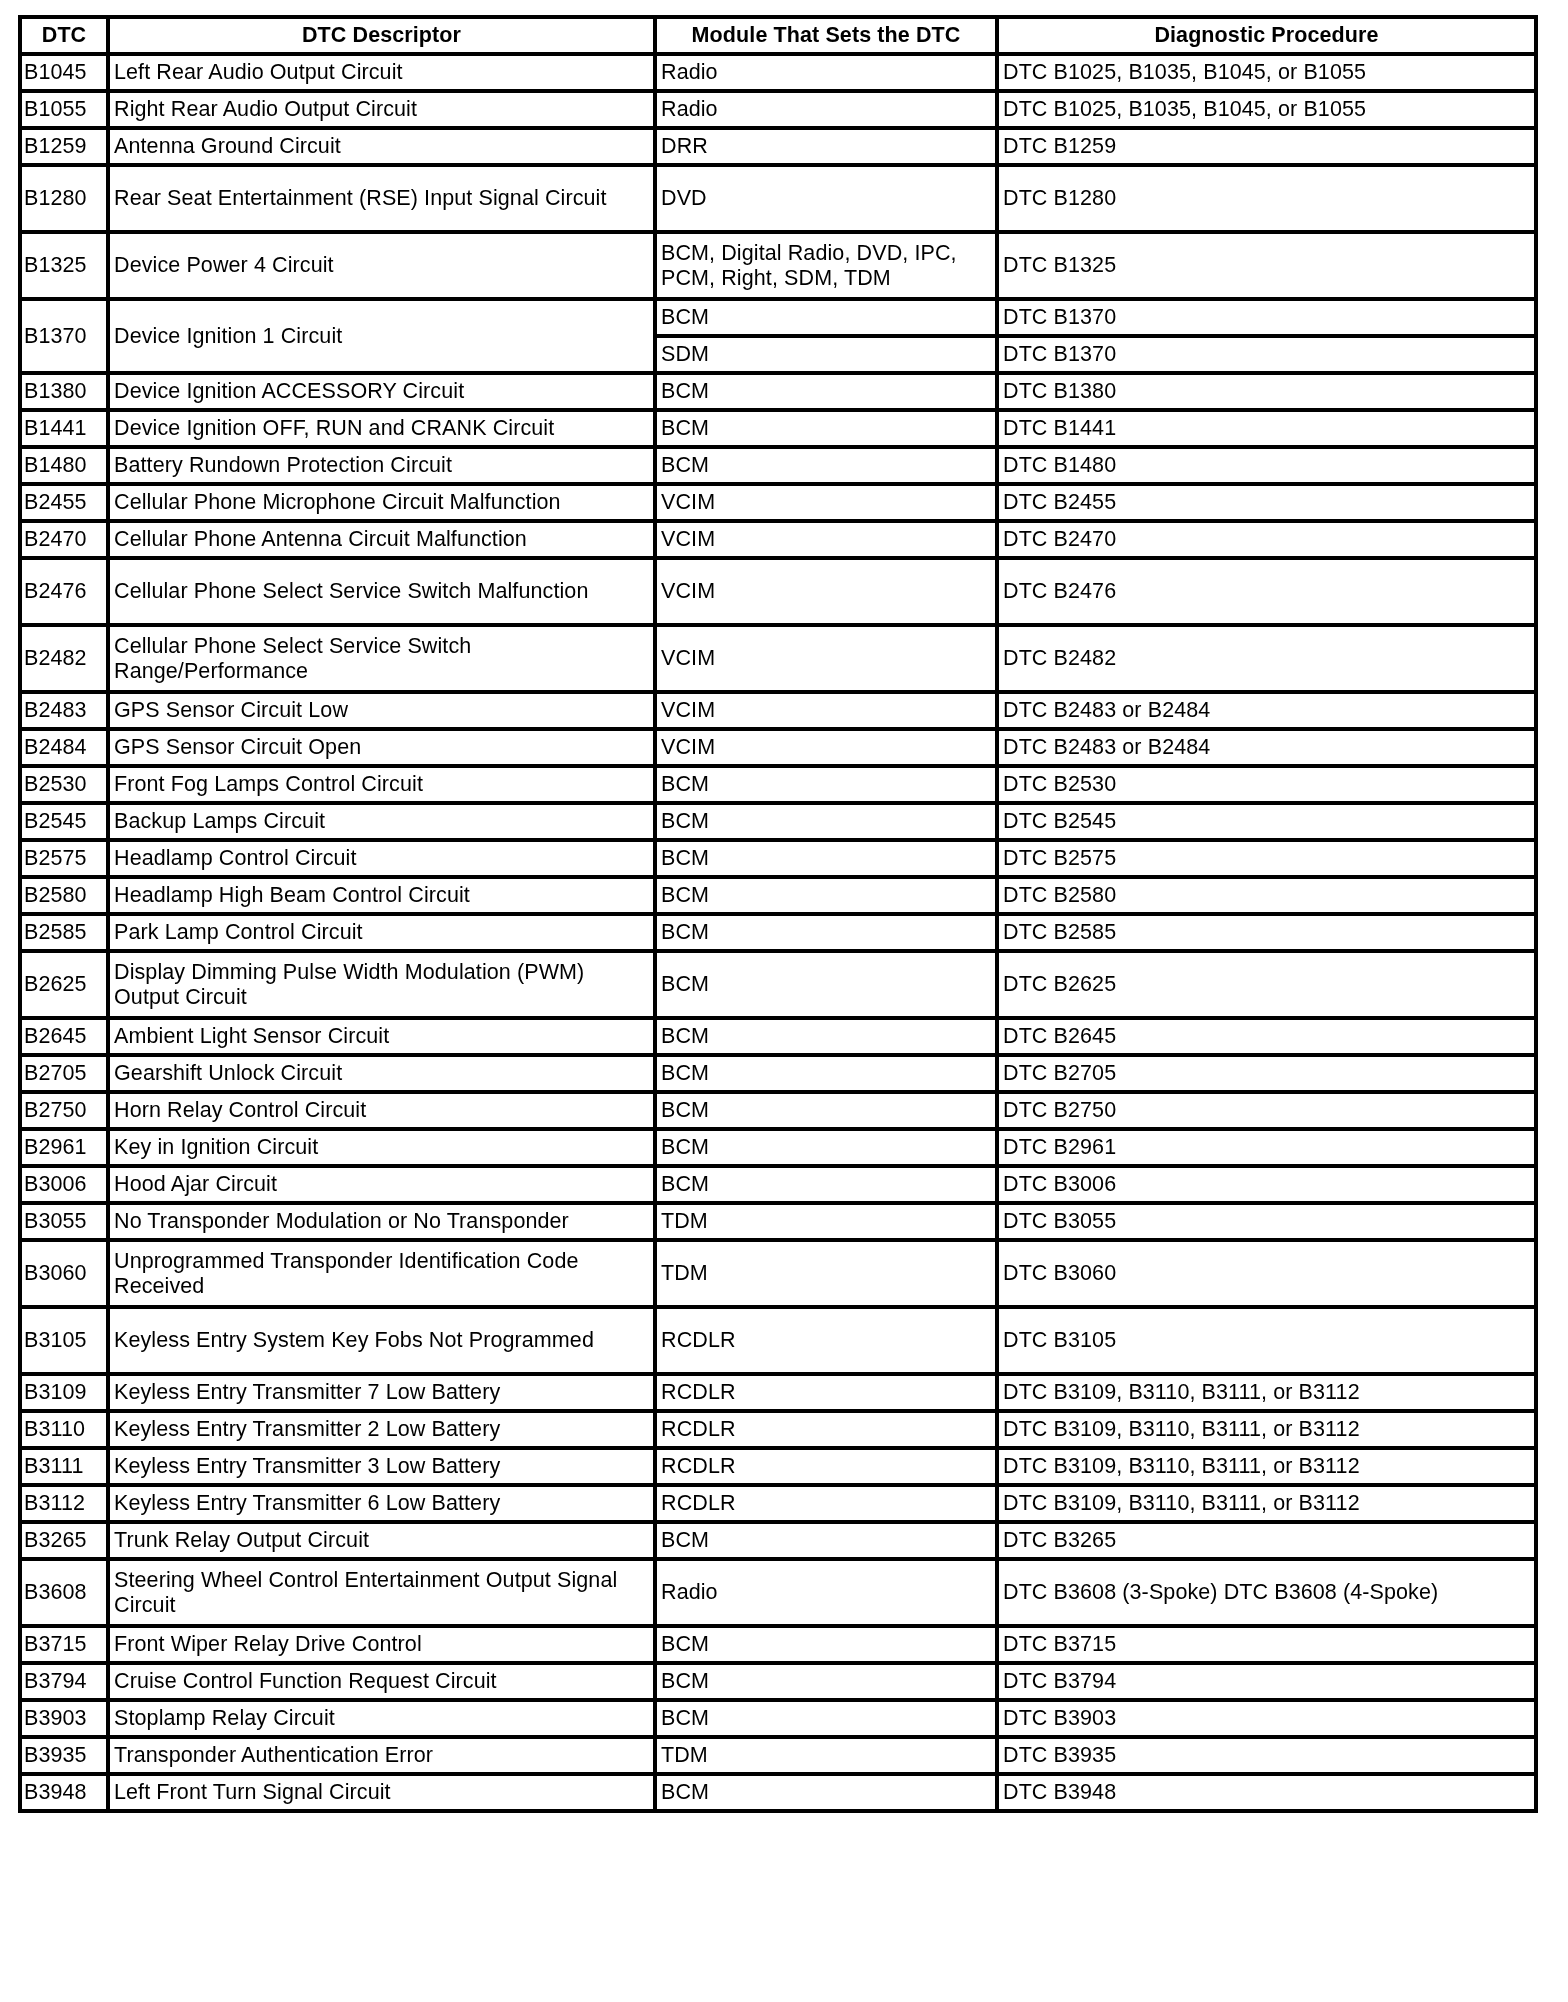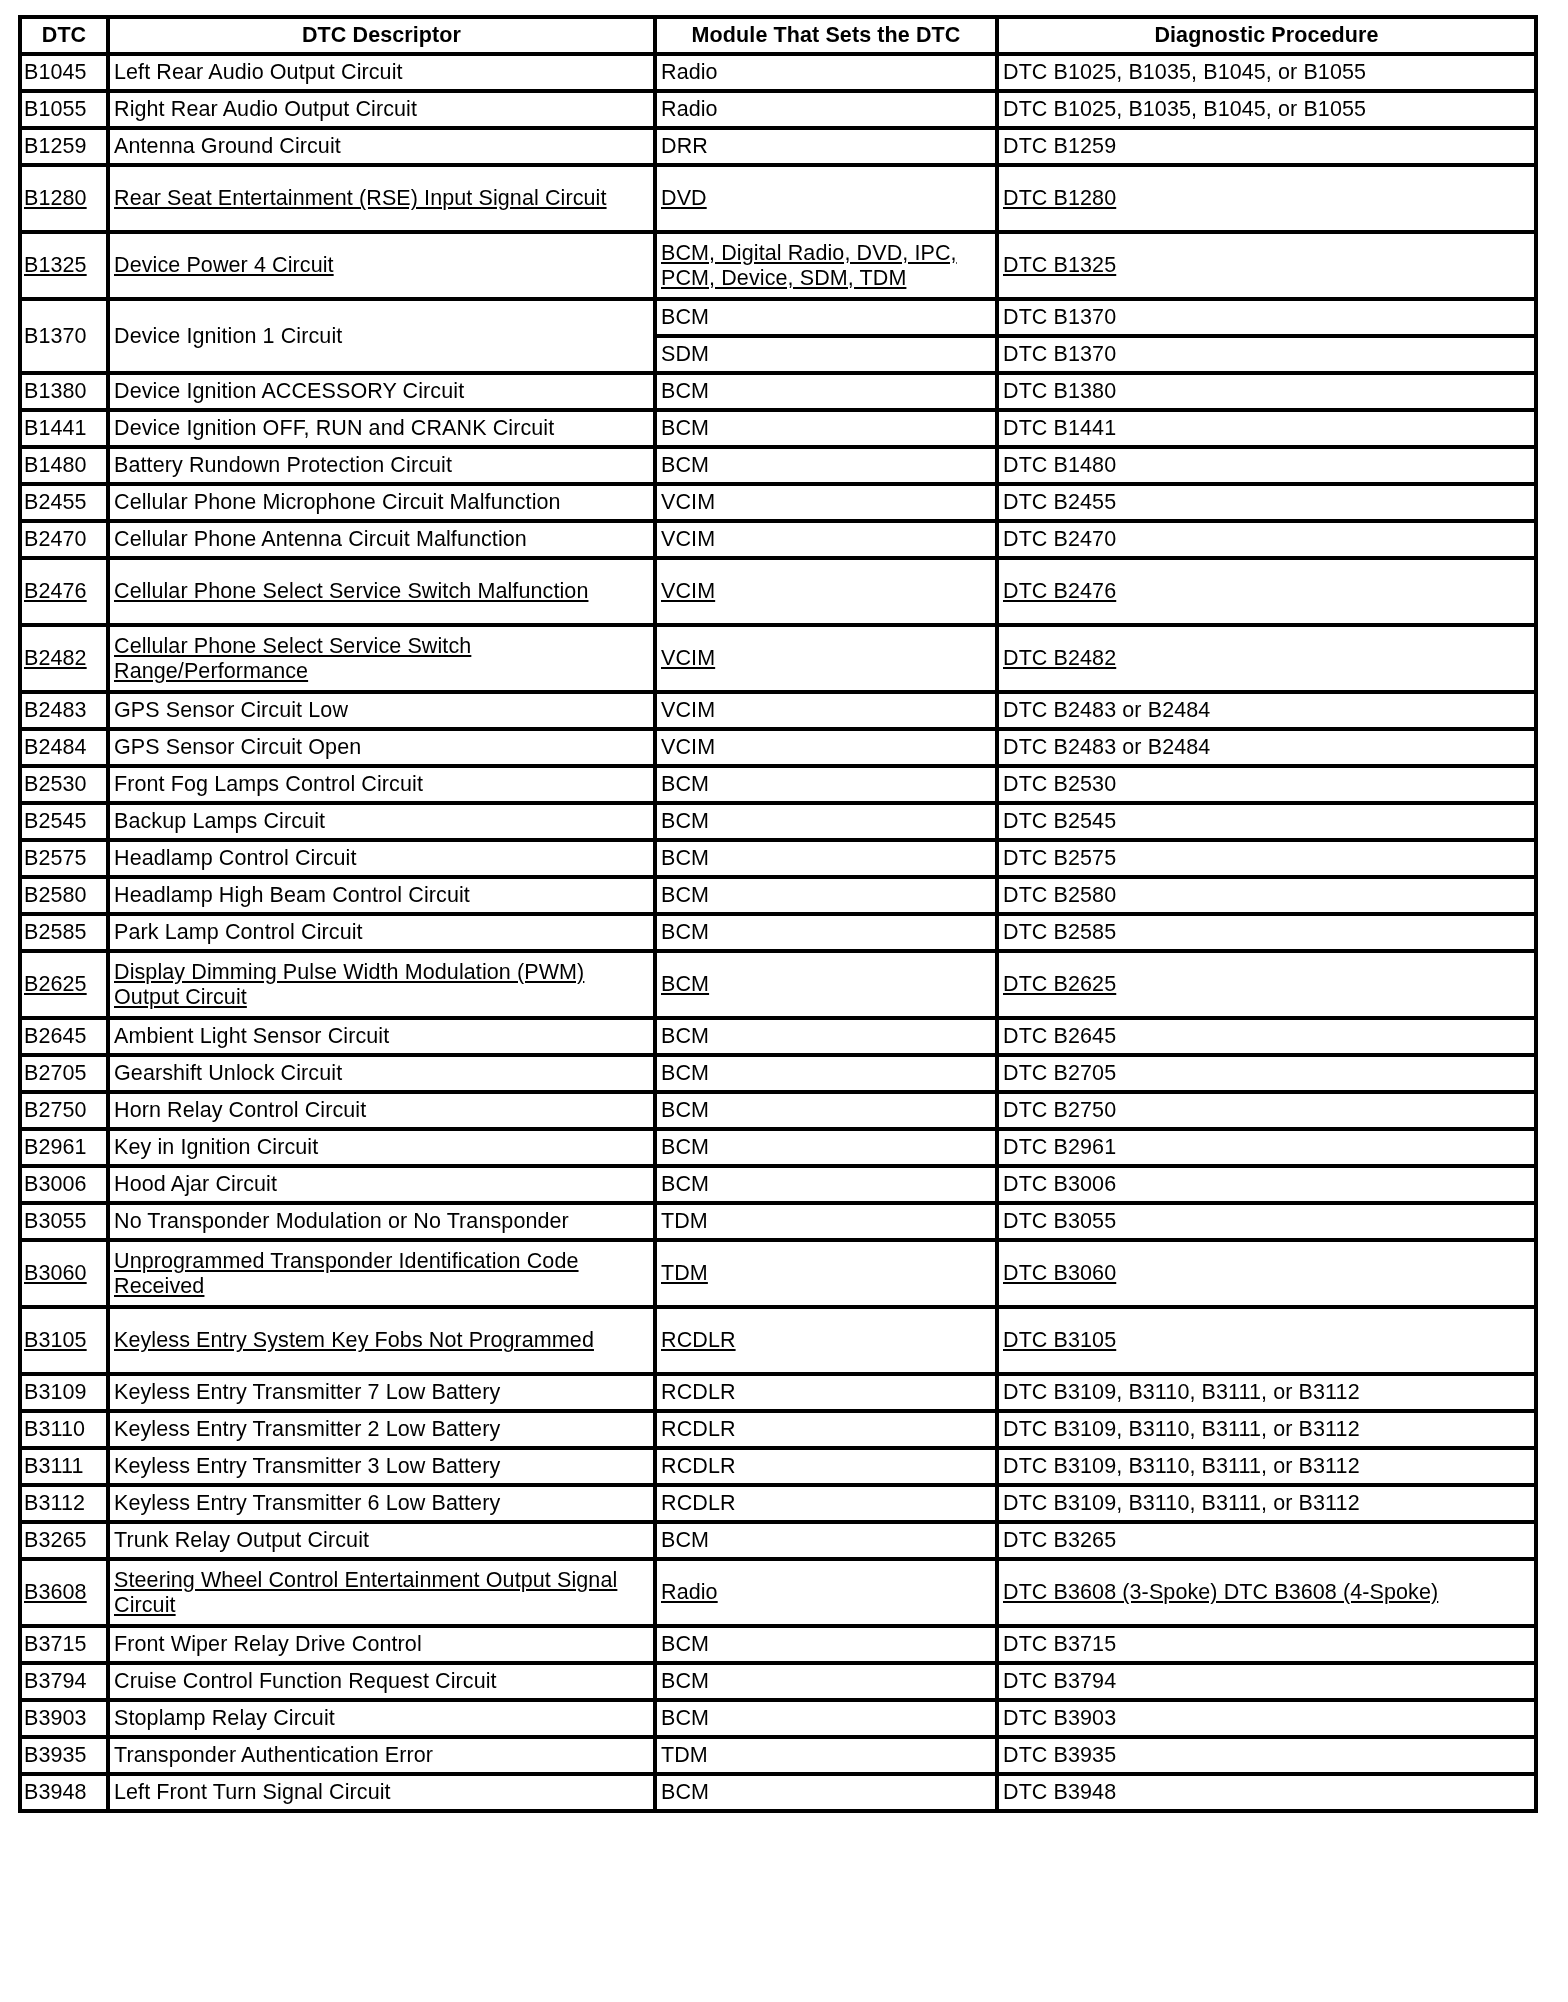--- a/index.html
+++ b/index.html
@@ -23,21 +23,21 @@
     line-height: 25px;
     overflow: hidden;
   }
   .dtc-table th {
     font-weight: bold;
     height: 33px;
   }
   .dtc-table td { text-align: left; }
   .dtc-table td.code { text-align: left; padding: 0 2px; }
   tr.single td { height: 33px; }
-  tr.double td { height: 63px; text-decoration: underline; }
+  tr.double td { height: 63px; }
   tr.sub td { height: 33px; }
   col.c1 { width: 88px; }
   col.c2 { width: 547px; }
   col.c3 { width: 342px; }
   col.c4 { width: 539px; }
 </style>
 </head>
 <body>
 
 <table class="dtc-table">
@@ -76,21 +76,21 @@
       </tr>
       <tr class="double">
         <td class="code">B1280</td>
         <td>Rear Seat Entertainment (RSE) Input Signal Circuit</td>
         <td>DVD</td>
         <td>DTC B1280</td>
       </tr>
       <tr class="double">
         <td class="code">B1325</td>
         <td>Device Power 4 Circuit</td>
-        <td>BCM, Digital Radio, DVD, IPC, PCM, Device, SDM, TDM</td>
+        <td>BCM, Digital Radio, DVD, IPC, PCM, Right, SDM, TDM</td>
         <td>DTC B1325</td>
       </tr>
       <tr class="sub">
         <td class="code" rowspan="2">B1370</td>
         <td rowspan="2">Device Ignition 1 Circuit</td>
         <td>BCM</td>
         <td>DTC B1370</td>
       </tr>
       <tr class="sub">
         <td>SDM</td>

